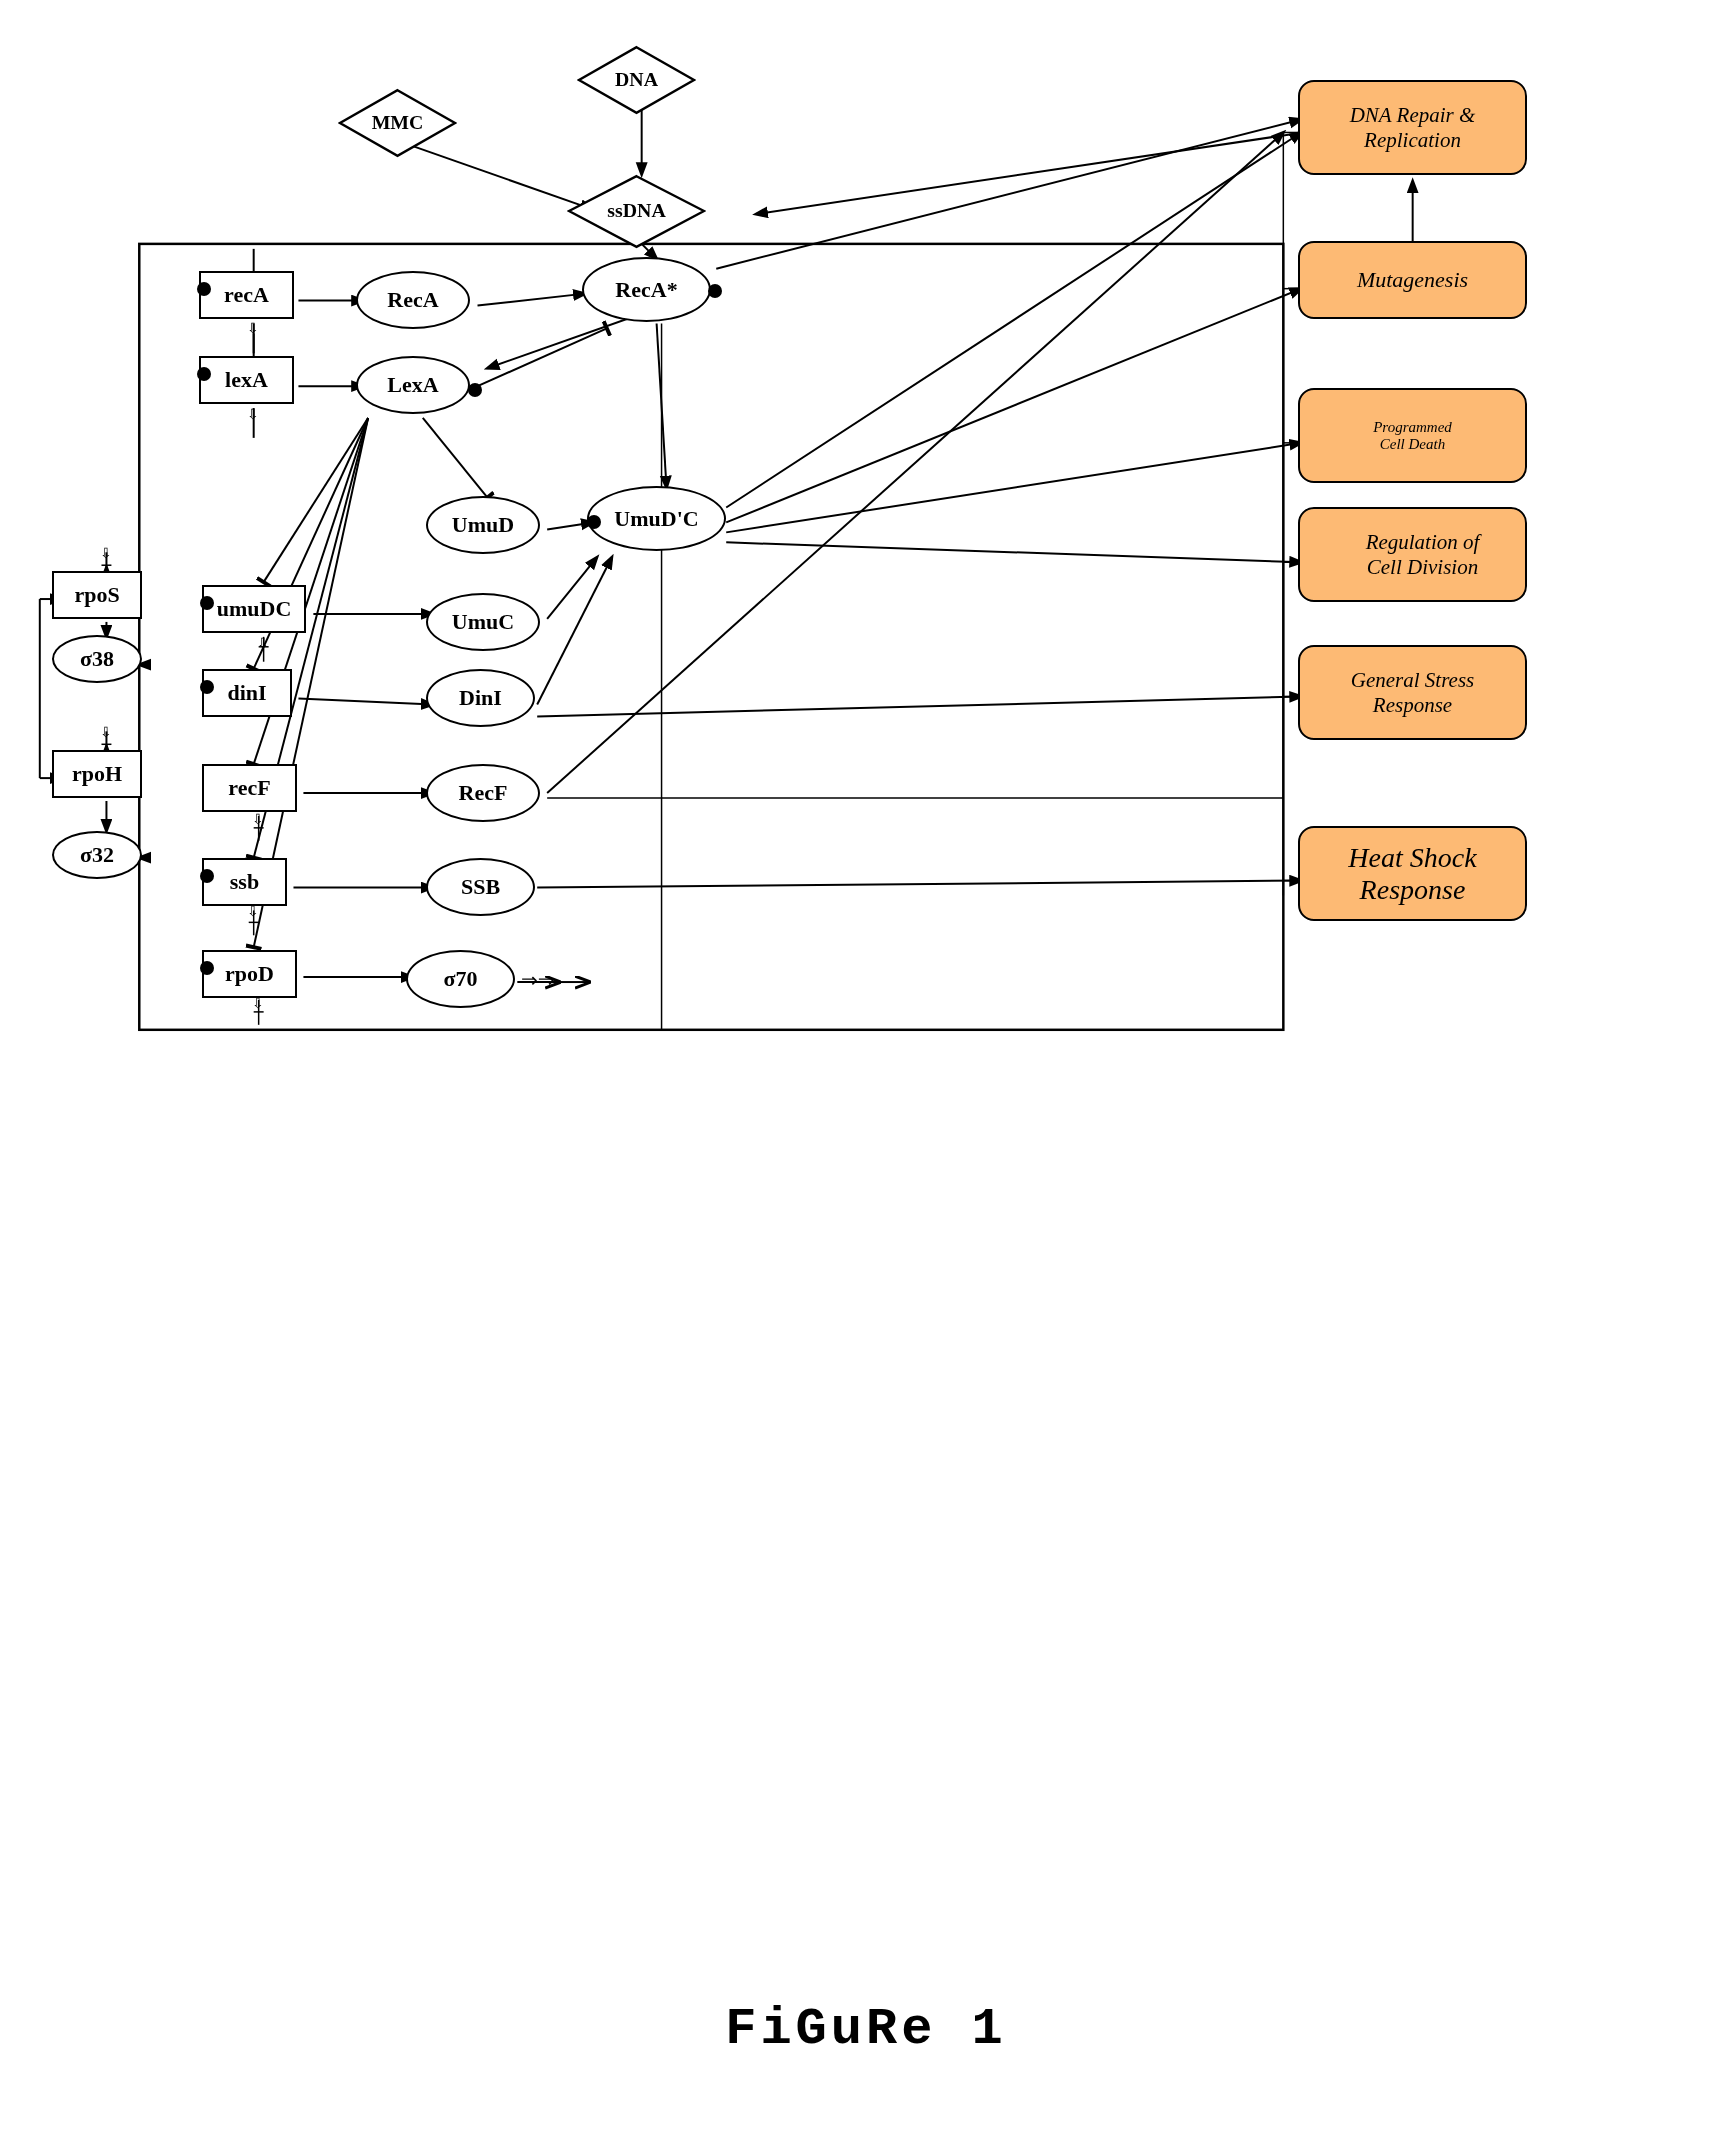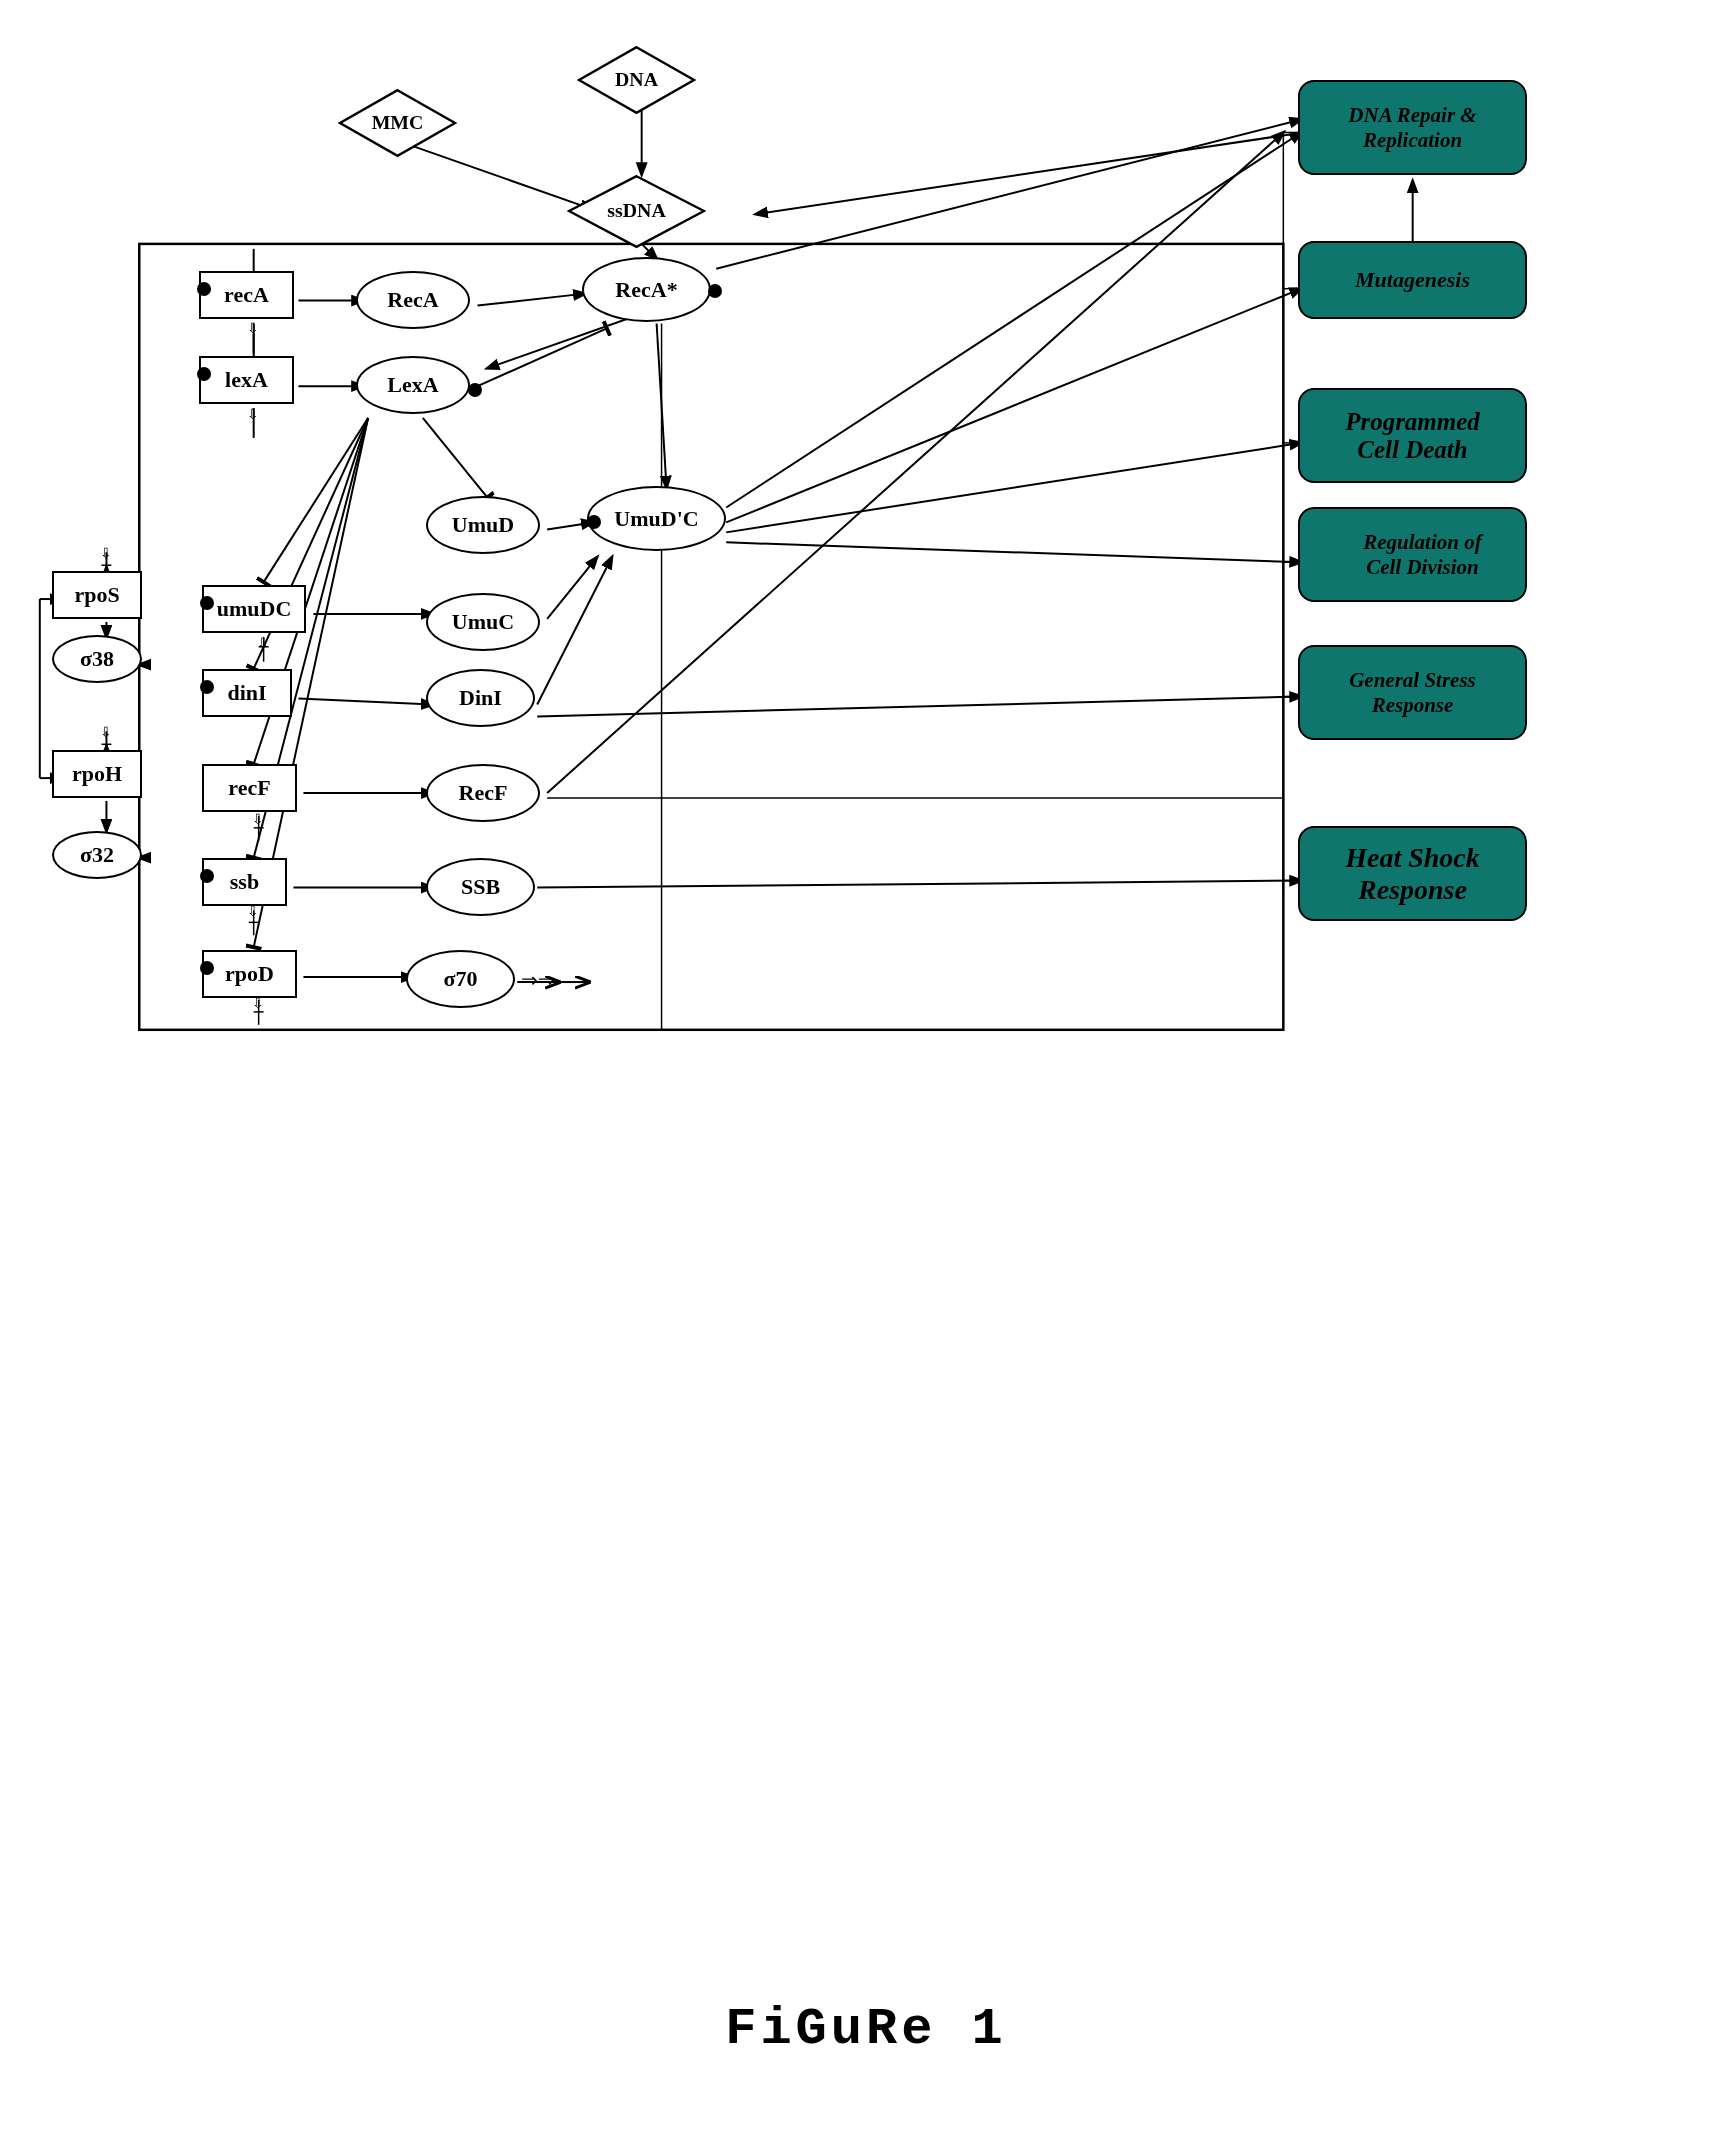--- a/index.html
+++ b/index.html
@@ -37,23 +37,23 @@
 
     .node-ellipse {
       border: 2.5px solid #000;
       border-radius: 50%;
       background: #fff;
     }
 
     .node-rounded {
       border: 2.5px solid #000;
       border-radius: 16px;
-      background: #0f766e;
+      background: #fdba74;
       font-style: italic;
-      font-weight: bold;
+      font-weight: normal;
       font-size: 23px;
     }
 
     .node-dot {
       width: 14px;
       height: 14px;
       background: #000;
       border-radius: 50%;
       position: absolute;
     }
@@ -350,21 +350,21 @@
 
   <div class="node node-rounded" style="left:1298px; top:80px; width:229px; height:95px; font-size:21px;">
     <span style="white-space:pre-line; font-style:italic;">DNA Repair &amp;
 Replication</span>
   </div>
 
   <div class="node node-rounded" style="left:1298px; top:241px; width:229px; height:78px; font-size:22px;">
     <span style="font-style:italic;">Mutagenesis</span>
   </div>
 
-  <div class="node node-rounded" style="left:1298px; top:388px; width:229px; height:95px; font-size:25px;">
+  <div class="node node-rounded" style="left:1298px; top:388px; width:229px; height:95px; font-size:15px;">
     <span style="white-space:pre-line; font-style:italic;">Programmed
 Cell Death</span>
   </div>
 
   <div class="node node-rounded" style="left:1298px; top:507px; width:229px; height:95px; font-size:21px;padding-left:20px;">
     <span style="white-space:pre-line; font-style:italic;">Regulation of
 Cell Division</span>
   </div>
 
   <div class="node node-rounded" style="left:1298px; top:645px; width:229px; height:95px; font-size:21px;">

